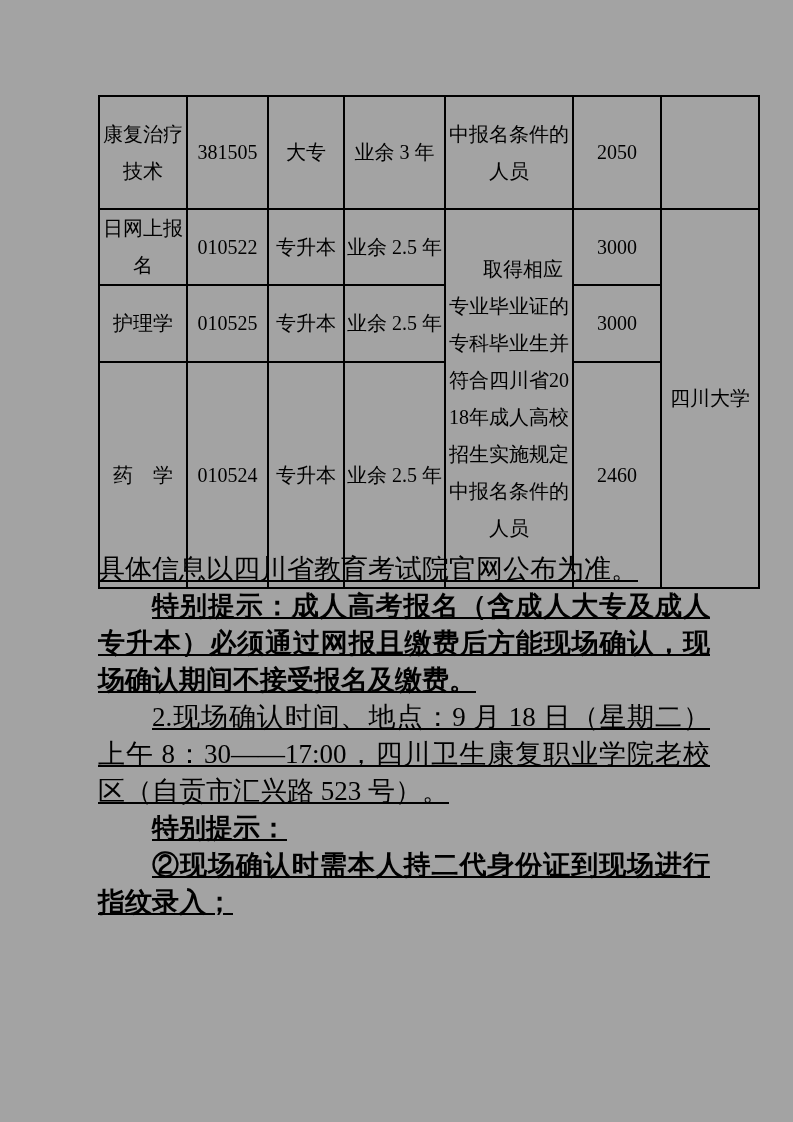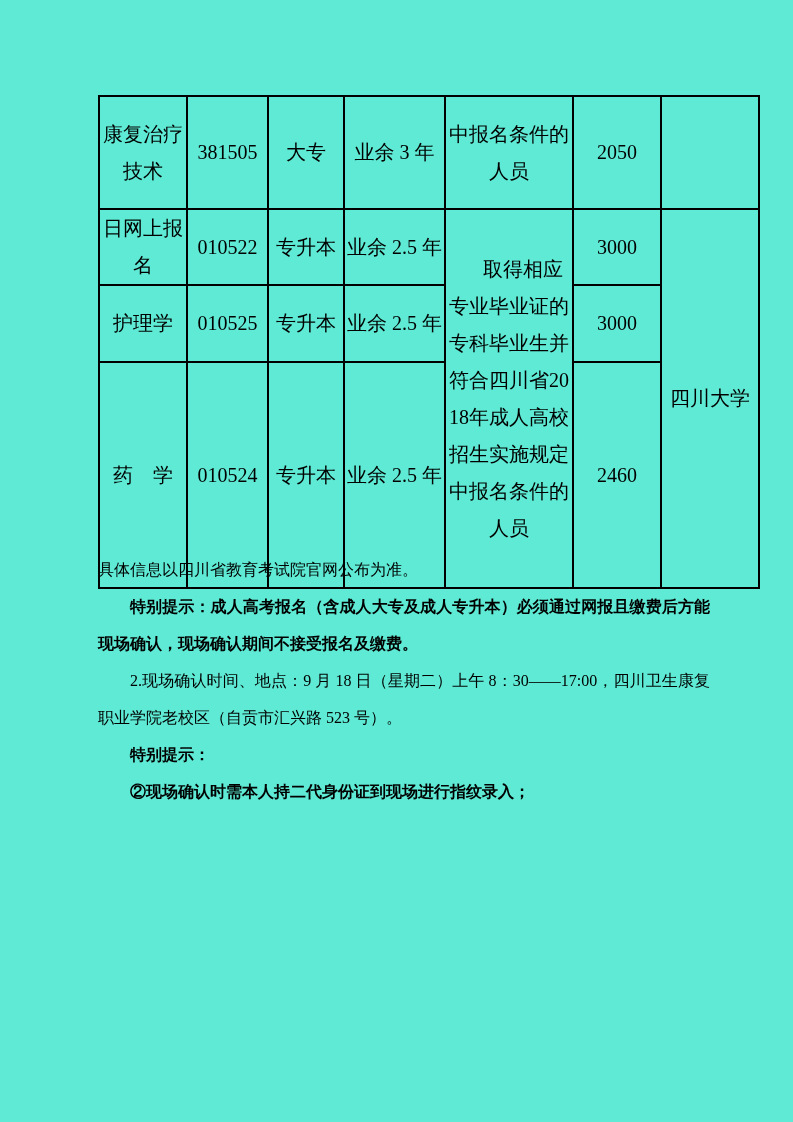--- a/index.html
+++ b/index.html
@@ -1,21 +1,21 @@
 <!DOCTYPE html>
 <html><head>
 <meta charset="utf-8">
 <style>
   html, body { margin: 0; padding: 0; background: #e8e8e8; }
   .page {
     position: relative;
     width: 793px;
     height: 1122px;
     margin: 0 auto;
-    background: #5eead4;
+    background: #a3a3a3;
     color: #000000;
     font-family: "Liberation Serif", "DejaVu Serif", serif;
     overflow: hidden;
   }
 
   
   table.enroll {
     position: absolute;
     left: 98px;
     top: 95px;
@@ -57,22 +57,23 @@
     left: 98px;
     top: 551px;
     width: 612px;
     font-size: 20px;
     line-height: 37px;
   }
   .bodytext p, .bodytext h3 {
     margin: 0;
     padding: 0;
     text-align: justify;
-    font-size: 16px;
+    font-size: 27px;
     line-height: 37px;
+    text-decoration: underline;
   }
   .heading { font-weight: bold; line-height: 38px; }
   .indent  { text-indent: 2em; }
   .bold    { font-weight: bold; }
 </style>
 </head>
 <body>
 
 <div class="page">
 

